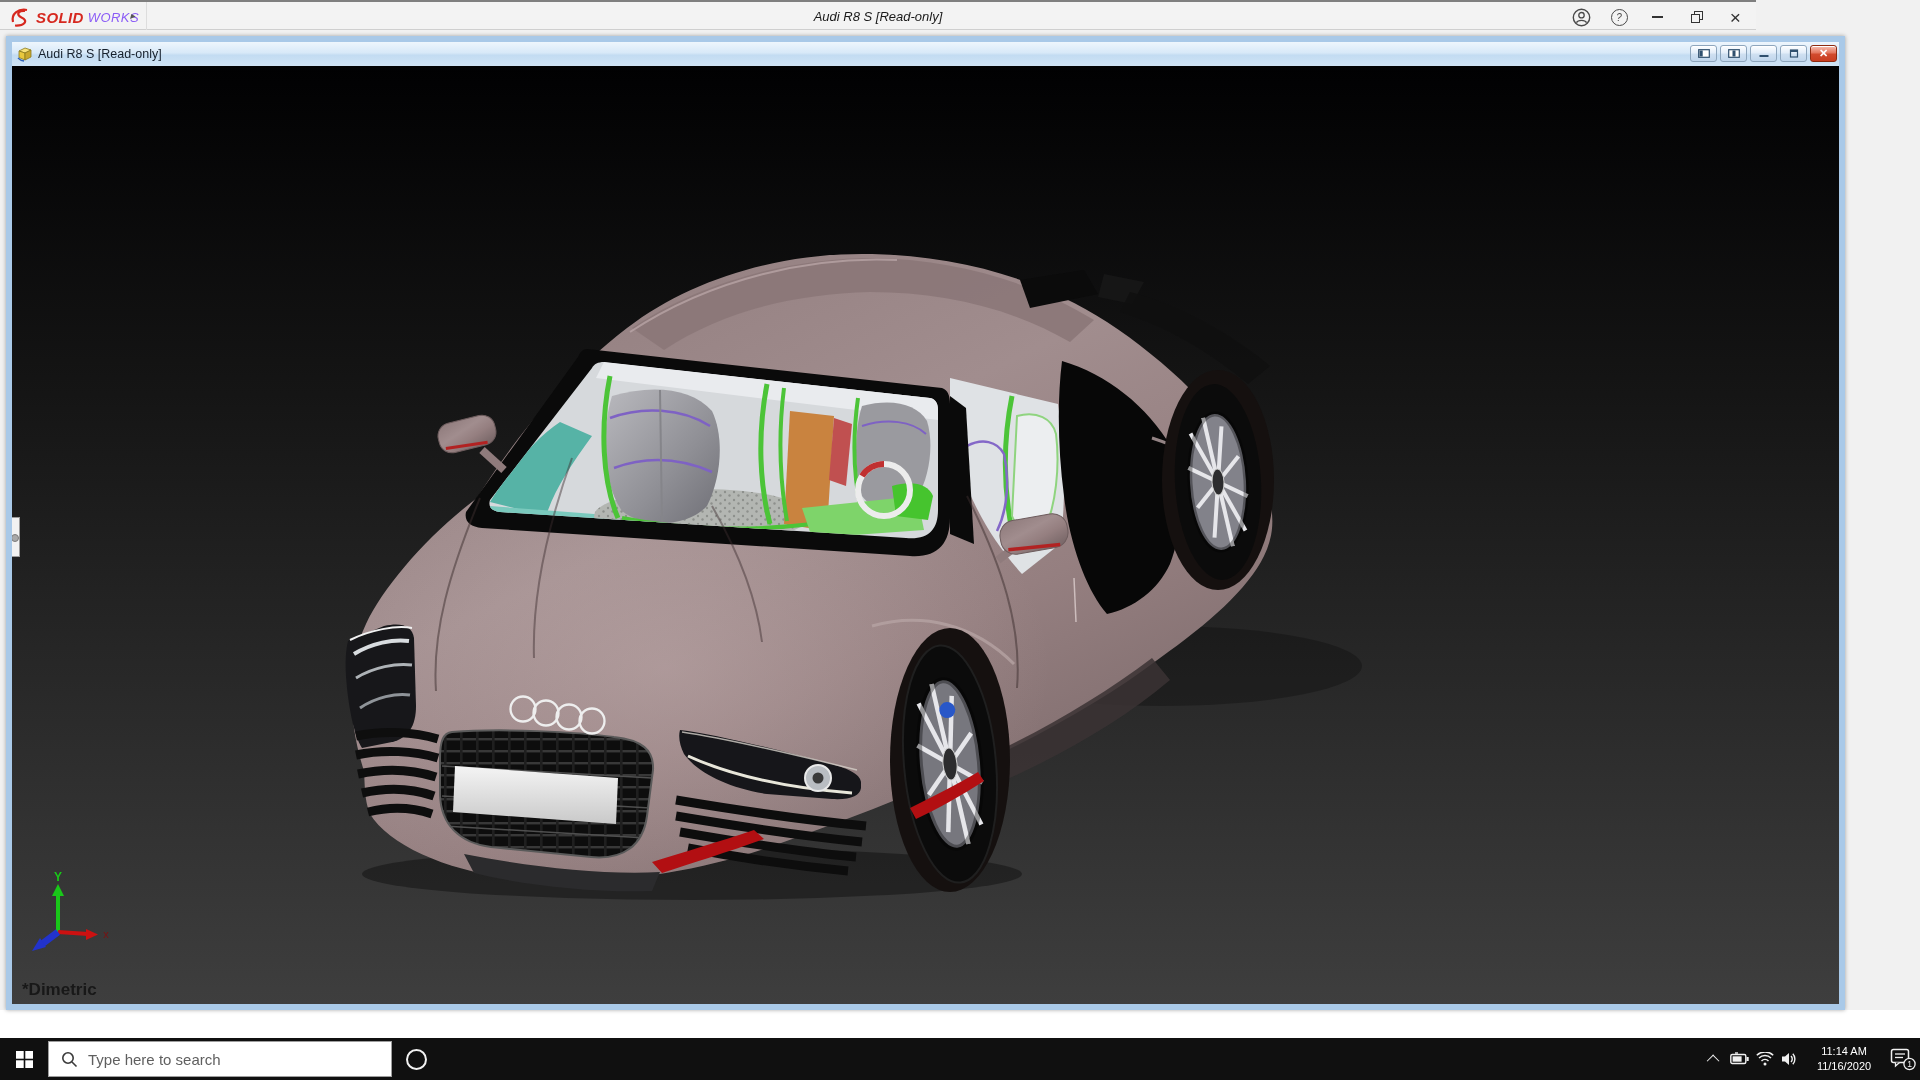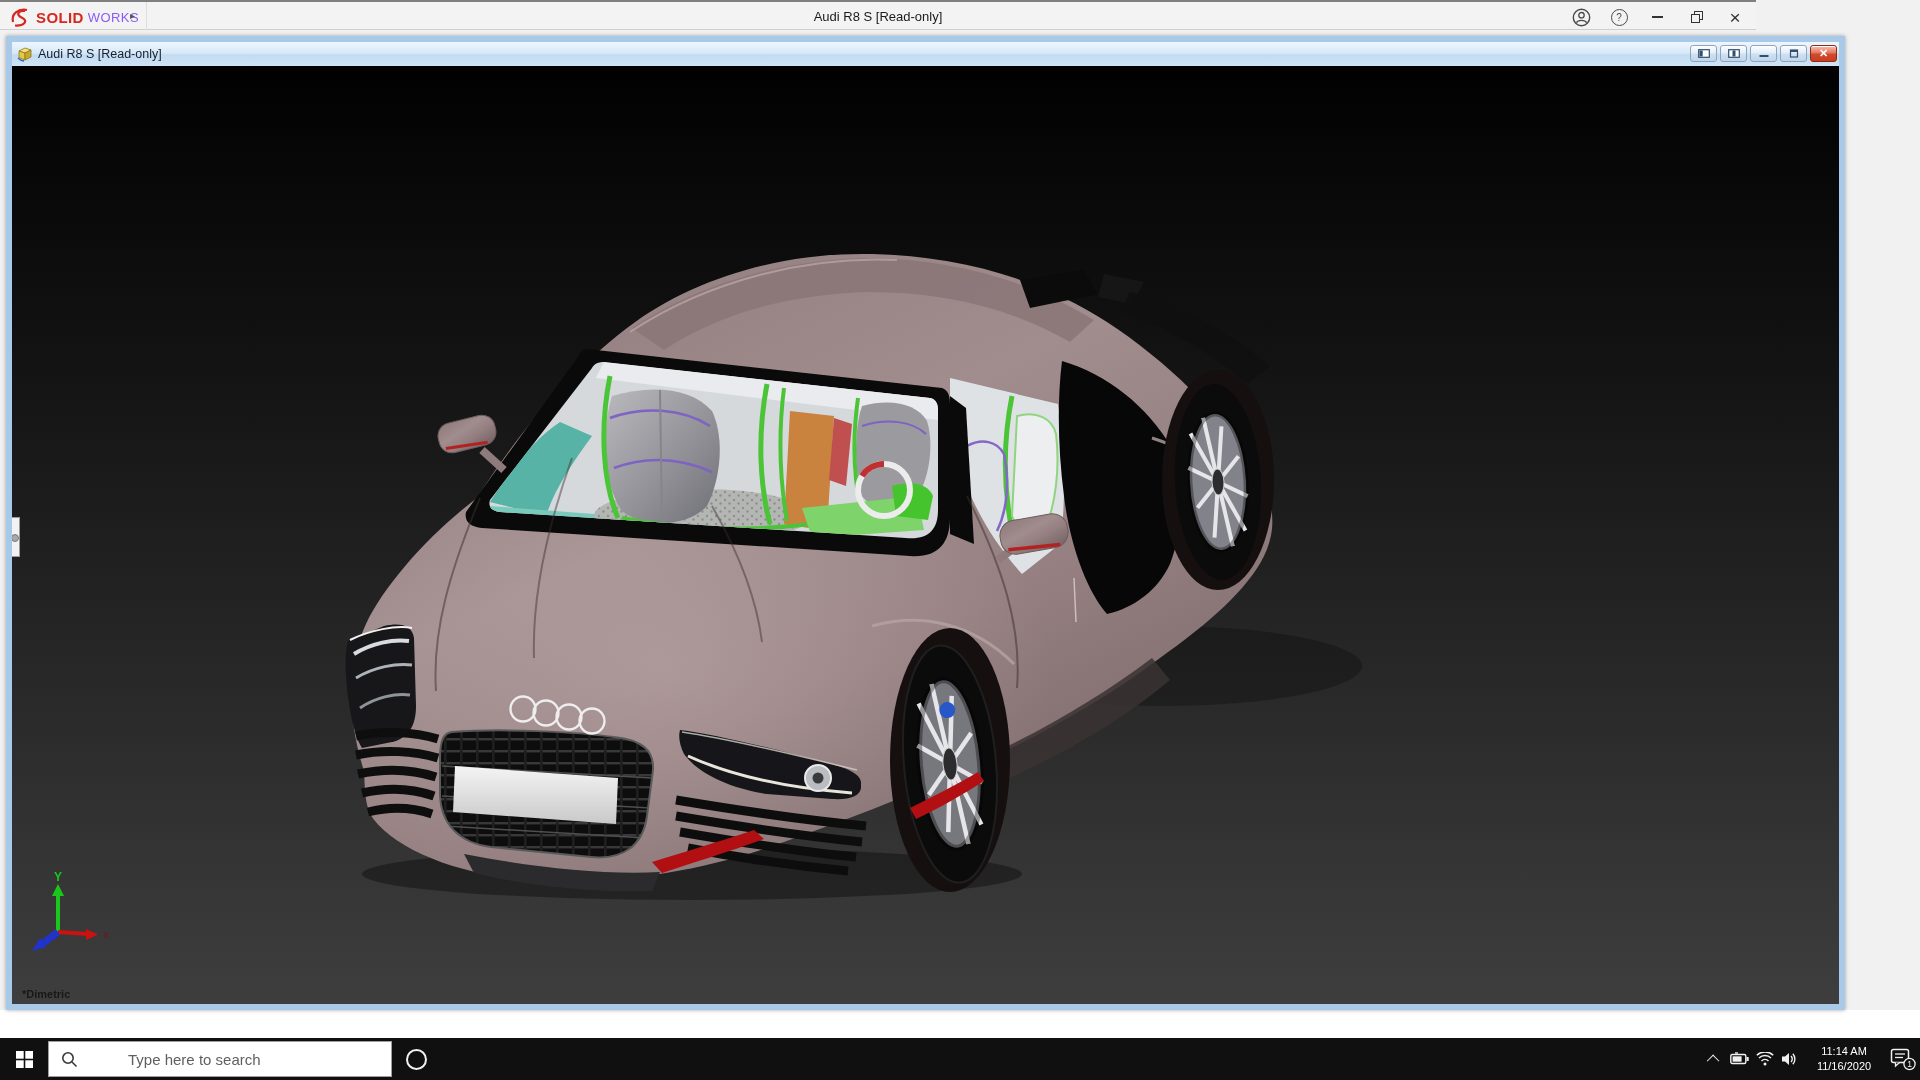--- a/index.html
+++ b/index.html
@@ -1,21 +1,21 @@
 <!DOCTYPE html>
 <html><head>
 <meta charset="utf-8">
 <style>
   * { margin:0; padding:0; box-sizing:border-box; }
   html,body { width:1920px; height:1080px; overflow:hidden; background:#f1f1f1;
               font-family:"Liberation Sans", sans-serif; }
 
   
   #titlebar { position:absolute; left:0; top:0; width:1756px; height:30px;
-    background:#f3f3f3; border-top:2px solid #7f7f7f; border-bottom:1px solid #cfcfcf; z-index:30; }
+    background:#f3f3f3; border-top:2px solid #7f7f7f; border-bottom:1px solid #cfcfcf; z-index:30;font-style:italic; }
   #brand { position:absolute; left:10px; top:4px; height:22px; display:flex; align-items:center; gap:4px; }
   #brand .b1 { color:#d6281f; font-weight:700; font-size:15px; letter-spacing:.4px; }
   #brand .b2 { color:#8b5cf6; font-weight:300; font-size:13px; letter-spacing:.4px; }
   #brand-arrow { position:absolute; left:130px; top:8px; font-size:10px; color:#555; }
   #brand-sep { position:absolute; left:146px; top:0; width:1px; height:28px; background:#ddd; }
   #main-title { position:absolute; left:0; right:0; top:7px; text-align:center; font-size:13px; color:#1a1a1a; }
   .tb-btn { position:absolute; top:3px; width:34px; height:24px; display:flex; align-items:center; justify-content:center; cursor:default; }
   .circ { width:17px; height:17px; border:1.4px solid #4a4a4a; border-radius:50%;
           display:flex; align-items:center; justify-content:center; font-size:10px; color:#4a4a4a; }
   #btn-min span { display:block; width:11px; height:2px; background:#333; }
@@ -41,33 +41,33 @@
     background:linear-gradient(#fdfeff, #e4eef9 45%, #cfe0f1 55%, #c0d6ec);
     display:flex; align-items:center; justify-content:center; box-shadow:inset 0 1px 0 #fff; }
   .cbtn svg { display:block; }
   .cbtn.close { background:linear-gradient(#f7c0b2, #e4775f 45%, #d14a2d 55%, #c93d20); border-color:#8e2a10;
     color:#fff; font-weight:700; font-size:11px; }
 
   
   #viewport { position:absolute; left:0; top:24px; width:1827px; height:938px;
     background:linear-gradient(#010102, #151515 35%, #2b2b2b 70%, #3e3e3e); overflow:hidden; }
   #car-canvas { position:absolute; inset:0; }
-  #dimetric-label { position:absolute; left:10px; bottom:4px; font-size:11px; font-weight:700; color:#181818; }
+  #dimetric-label { position:absolute; left:10px; bottom:4px; font-size:17px; font-weight:700; color:#181818; }
   #triad { position:absolute; left:10px; bottom:42px; }
   #splitter-tab { position:absolute; left:-6px; top:451px; width:14px; height:40px; background:#f2f2f2;
     border:1px solid #9a9a9a; z-index:5; }
   #splitter-tab::after { content:""; position:absolute; left:3.5px; top:16px; width:6px; height:6px;
     border-radius:50%; background:#a8a8a8; border:1px solid #7d7d7d; }
 
   
   #taskbar { position:absolute; left:0; top:1038px; width:1920px; height:42px; background:#101010; z-index:40; }
   .tk { position:absolute; top:0; height:42px; display:flex; align-items:center; justify-content:center; }
   #start-btn { left:0; width:48px; }
   #search-box { position:absolute; left:48px; top:3px; width:344px; height:36px; background:#ffffff;
-    border:1px solid #9e9e9e; display:flex; align-items:center;gap:40px; }
+    border:1px solid #9e9e9e; display:flex; align-items:center; }
   #search-box svg { margin:0 10px 0 12px; }
   #search-input { border:none; outline:none; flex:1; font-size:15px; color:#444; background:transparent;
     font-family:"Liberation Sans", sans-serif; }
   #search-input::placeholder { color:#5f5f5f; opacity:1; }
   .app-btn { width:48px; position:relative; }
 
   #cortana-icon { width:21px; height:21px; border:2.2px solid #f2f2f2; border-radius:50%; }
 
   #tray { position:absolute; right:0; top:0; height:42px; display:flex; align-items:center; }
   .tray-ic { width:25px; height:42px; display:flex; align-items:center; justify-content:center; }

